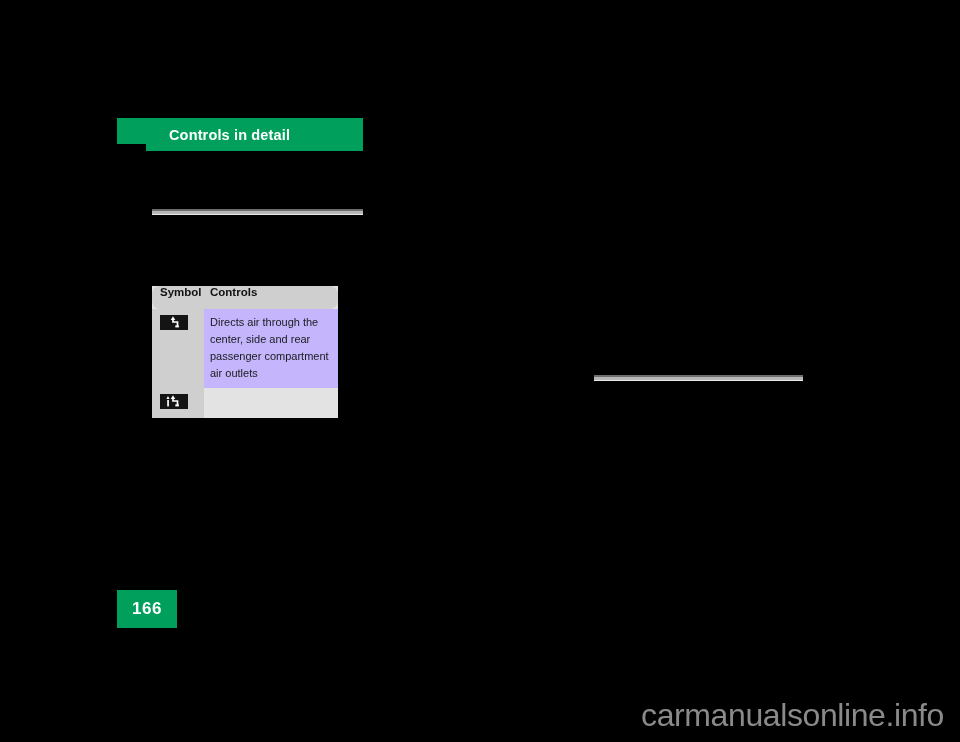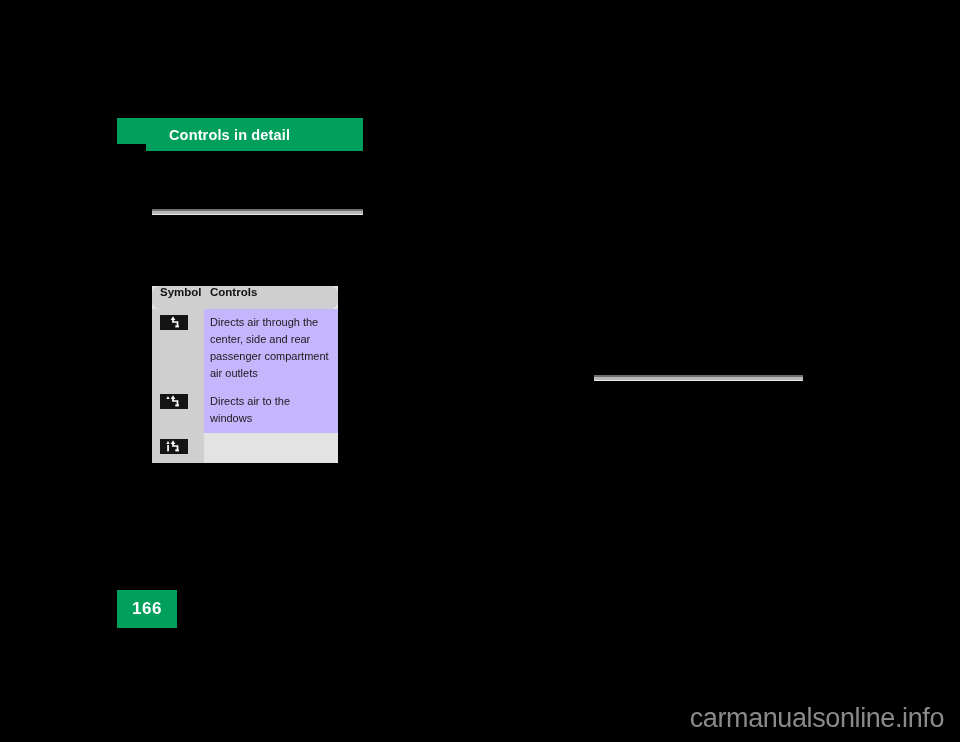--- a/index.html
+++ b/index.html
@@ -175,21 +175,21 @@
     font-weight: bold;
     letter-spacing: 0.5px;
   }
 
   
   #watermark {
     position: absolute;
     right: 16px;
     bottom: 8px;
     color: #8a8a8a;
-    font-size: 27px;
+    font-size: 32px;
     letter-spacing: -0.4px;
     white-space: nowrap;
     margin-top: 35px;
   }
 </style>
 </head>
 <body>
 
 <div id="page">
 
@@ -223,33 +223,20 @@
           <svg width="28" height="15" viewBox="0 0 28 15">
             <path d="M17.5 11.5 L17.5 7.0 L13.0 7.0 L13.0 3.5" stroke="#ffffff" stroke-width="1.7" fill="none"></path>
             <polygon points="13.0,1.2 15.3,5.0 10.7,5.0" fill="#ffffff"></polygon>
             <rect x="15.3" y="10.4" width="3.6" height="2.0" fill="#ffffff"></rect>
           </svg>
         </span>
       </div>
       <div class="td-function">Directs air through the center, side and rear passenger compartment air outlets</div>
     </div>
 
-    <div class="trow">
-      <div class="td-symbol">
-        <span class="airflow-icon">
-          <svg width="28" height="15" viewBox="0 0 28 15">
-            <path d="M17.5 11.5 L17.5 7.0 L13.0 7.0 L13.0 3.5" stroke="#ffffff" stroke-width="1.7" fill="none"></path>
-            <polygon points="13.0,1.2 15.3,5.0 10.7,5.0" fill="#ffffff"></polygon>
-            <rect x="15.3" y="10.4" width="3.6" height="2.0" fill="#ffffff"></rect>
-            <polygon points="8.0,2.0 9.6,5.0 6.4,5.0" fill="#ffffff"></polygon>
-          </svg>
-        </span>
-      </div>
-      <div class="td-function">Directs air to the windows</div>
-    </div>
 
     <div class="trow">
       <div class="td-symbol">
         <span class="airflow-icon">
           <svg width="28" height="15" viewBox="0 0 28 15">
             <path d="M17.5 11.5 L17.5 7.0 L13.0 7.0 L13.0 3.5" stroke="#ffffff" stroke-width="1.7" fill="none"></path>
             <polygon points="13.0,1.2 15.3,5.0 10.7,5.0" fill="#ffffff"></polygon>
             <rect x="15.3" y="10.4" width="3.6" height="2.0" fill="#ffffff"></rect>
             <polygon points="8.0,2.0 9.6,5.0 6.4,5.0" fill="#ffffff"></polygon>
             <rect x="7.2" y="6.0" width="1.7" height="6.4" fill="#ffffff"></rect>

